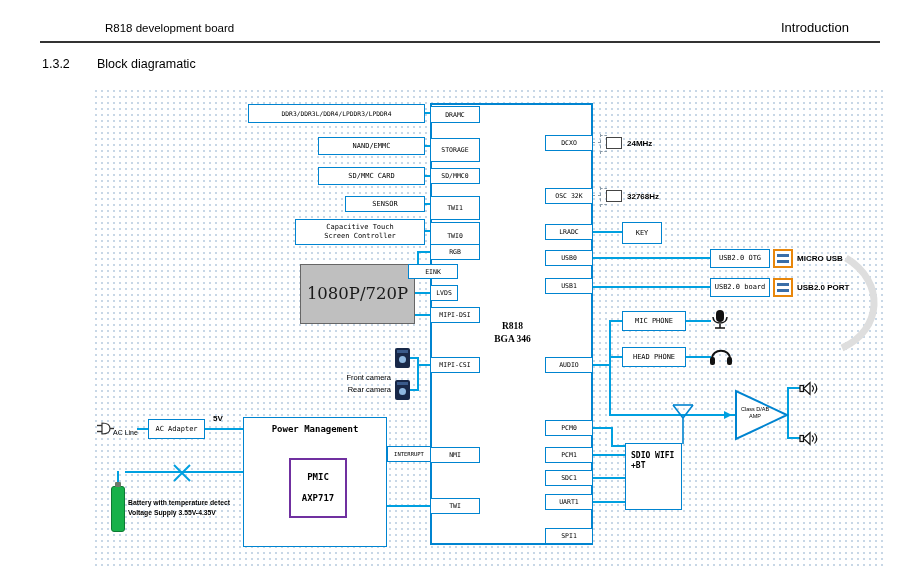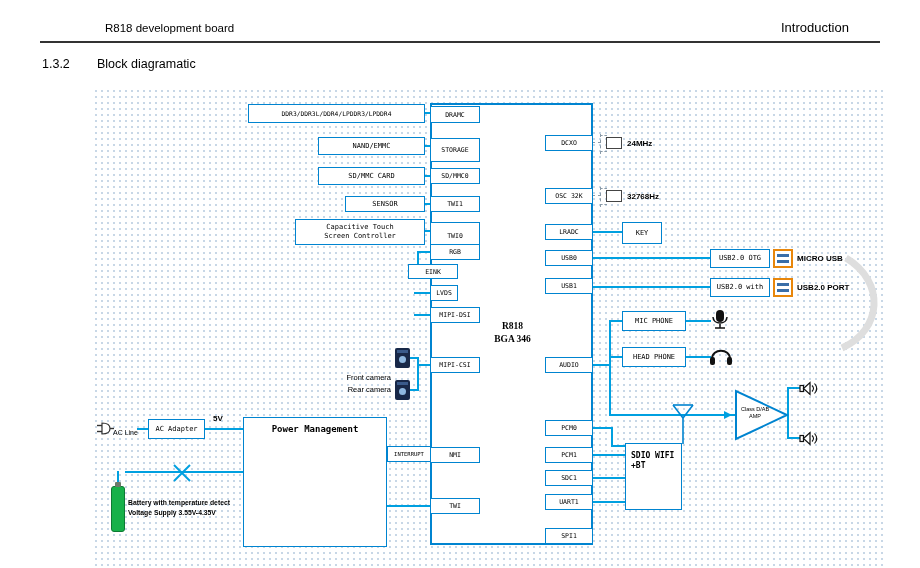--- a/index.html
+++ b/index.html
@@ -117,20 +117,21 @@
   <div class="dh" style="left:600px;top:204px;width:7px"></div>
 
   <div class="box" style="left:248px;top:104px;width:177px;height:19px;font-size:6.3px">DDR3/DDR3L/DDR4/LPDDR3/LPDDR4</div>
   <div class="box" style="left:318px;top:137px;width:107px;height:18px">NAND/EMMC</div>
   <div class="box" style="left:318px;top:167px;width:107px;height:18px">SD/MMC CARD</div>
   <div class="box" style="left:345px;top:196px;width:80px;height:16px">SENSOR</div>
   <div class="box" style="left:295px;top:219px;width:130px;height:26px">
     <span>Capacitive Touch</span>
     <span>Screen Controller</span>
   </div>
+  <div class="box" style="left:300px;top:264px;width:115px;height:60px;background:#bfbfbf;border:1px solid #666;font-family:'DejaVu Serif',serif;font-size:16.5px;color:#1a1a1a">1080P/720P</div>
 
   <div class="slbl" style="left:325px;top:373px;width:66px;text-align:right">Front camera</div>
   <div class="cam" style="left:395px;top:348px">
       <div class="strip"></div>
       <div class="lens"></div>
     </div>
   <div class="slbl" style="left:325px;top:385px;width:66px;text-align:right">Rear camera</div>
   <div class="cam" style="left:395px;top:380px">
       <div class="strip"></div>
       <div class="lens"></div>
@@ -138,21 +139,21 @@
 
   <div class="abs" style="left:430px;top:103px;width:163px;height:442px;border:2px solid #0084d0;background:#fff"></div>
   <div class="abs" style="left:480px;top:320px;width:65px;text-align:center;font-family:Liberation Serif, serif;font-weight:bold;font-size:9.5px;line-height:1.4">
     <div>R818</div>
     <div>BGA 346</div>
   </div>
 
   <div class="cell" style="left:430px;top:106px;width:50px;height:17px">DRAMC</div>
   <div class="cell" style="left:430px;top:138px;width:50px;height:24px">STORAGE</div>
   <div class="cell" style="left:430px;top:168px;width:50px;height:16px">SD/MMC0</div>
-  <div class="cell" style="left:430px;top:196px;width:50px;height:16px">TWI1</div>
+  <div class="cell" style="left:430px;top:196px;width:50px;height:24px">TWI1</div>
   <div class="cell" style="left:430px;top:222px;width:50px;height:28px">TWI0</div>
   <div class="cell" style="left:430px;top:244px;width:50px;height:16px">RGB</div>
   <div class="cell" style="left:408px;top:264px;width:50px;height:15px">EINK</div>
   <div class="cell" style="left:430px;top:285px;width:28px;height:16px">LVDS</div>
   <div class="cell" style="left:430px;top:307px;width:50px;height:16px">MIPI-DSI</div>
   <div class="cell" style="left:430px;top:357px;width:50px;height:16px">MIPI-CSI</div>
   <div class="cell" style="left:430px;top:447px;width:50px;height:16px">NMI</div>
   <div class="cell" style="left:430px;top:498px;width:50px;height:16px">TWI</div>
 
   <div class="cell" style="left:545px;top:135px;width:48px;height:16px">DCXO</div>
@@ -174,21 +175,21 @@
 
   <div class="box" style="left:622px;top:222px;width:40px;height:22px">KEY</div>
 
   <div class="box" style="left:710px;top:249px;width:60px;height:19px">USB2.0 OTG</div>
   <div class="usbconn" style="left:773px;top:249px">
       <div class="bar"></div>
       <div class="bar"></div>
     </div>
   <div class="blbl" style="left:797px;top:254px">MICRO USB</div>
 
-  <div class="box" style="left:710px;top:278px;width:60px;height:19px">USB2.0 with</div>
+  <div class="box" style="left:710px;top:278px;width:60px;height:19px">USB2.0 board</div>
   <div class="usbconn" style="left:773px;top:278px">
       <div class="bar"></div>
       <div class="bar"></div>
     </div>
   <div class="blbl" style="left:797px;top:283px">USB2.0 PORT</div>
 
   <div class="box" style="left:622px;top:311px;width:64px;height:20px">MIC PHONE</div>
   <svg style="left:708px;top:308px" width="22" height="26">
     <rect x="8" y="2" width="8" height="12" rx="4" fill="#111"></rect>
     <path d="M5 9 C5 17 19 17 19 9" stroke="#111" stroke-width="1.5" fill="none"></path>
@@ -241,20 +242,24 @@
     <line x1="14" y1="8.5" x2="18" y2="8.5" stroke="#333" stroke-width="1.4"></line>
   </svg>
   <div class="slbl" style="left:113px;top:429px;font-size:7px">AC Line</div>
 
   <div class="box" style="left:148px;top:419px;width:57px;height:20px">AC Adapter</div>
   <div class="blbl" style="left:213px;top:414px">5V</div>
 
   <div class="abs" style="left:243px;top:417px;width:144px;height:130px;border:1.5px solid #0084d0;background:#fff">
     <div style="margin-top:6px;text-align:center;font-family:'DejaVu Sans Mono',monospace;font-weight:bold;font-size:9px">Power Management</div>
   </div>
+  <div class="box" style="left:289px;top:458px;width:58px;height:60px;border:2px solid #7030a0;font-weight:bold;font-size:9px;gap:9px">
+    <span>PMIC</span>
+    <span>AXP717</span>
+  </div>
 
   <div class="cell" style="left:387px;top:446px;width:44px;height:16px;font-size:5.5px">INTERRUPT</div>
 
   <div class="battery" style="left:111px;top:486px">
       <div class="bcap"></div>
     </div>
   <div class="blbl" style="left:128px;top:499px;font-size:6.8px">Battery with temperature detect</div>
   <div class="blbl" style="left:128px;top:509px;font-size:6.8px">Voltage Supply 3.55V-4.35V</div>
 
   <svg style="left:171px;top:462px" width="22" height="22">

